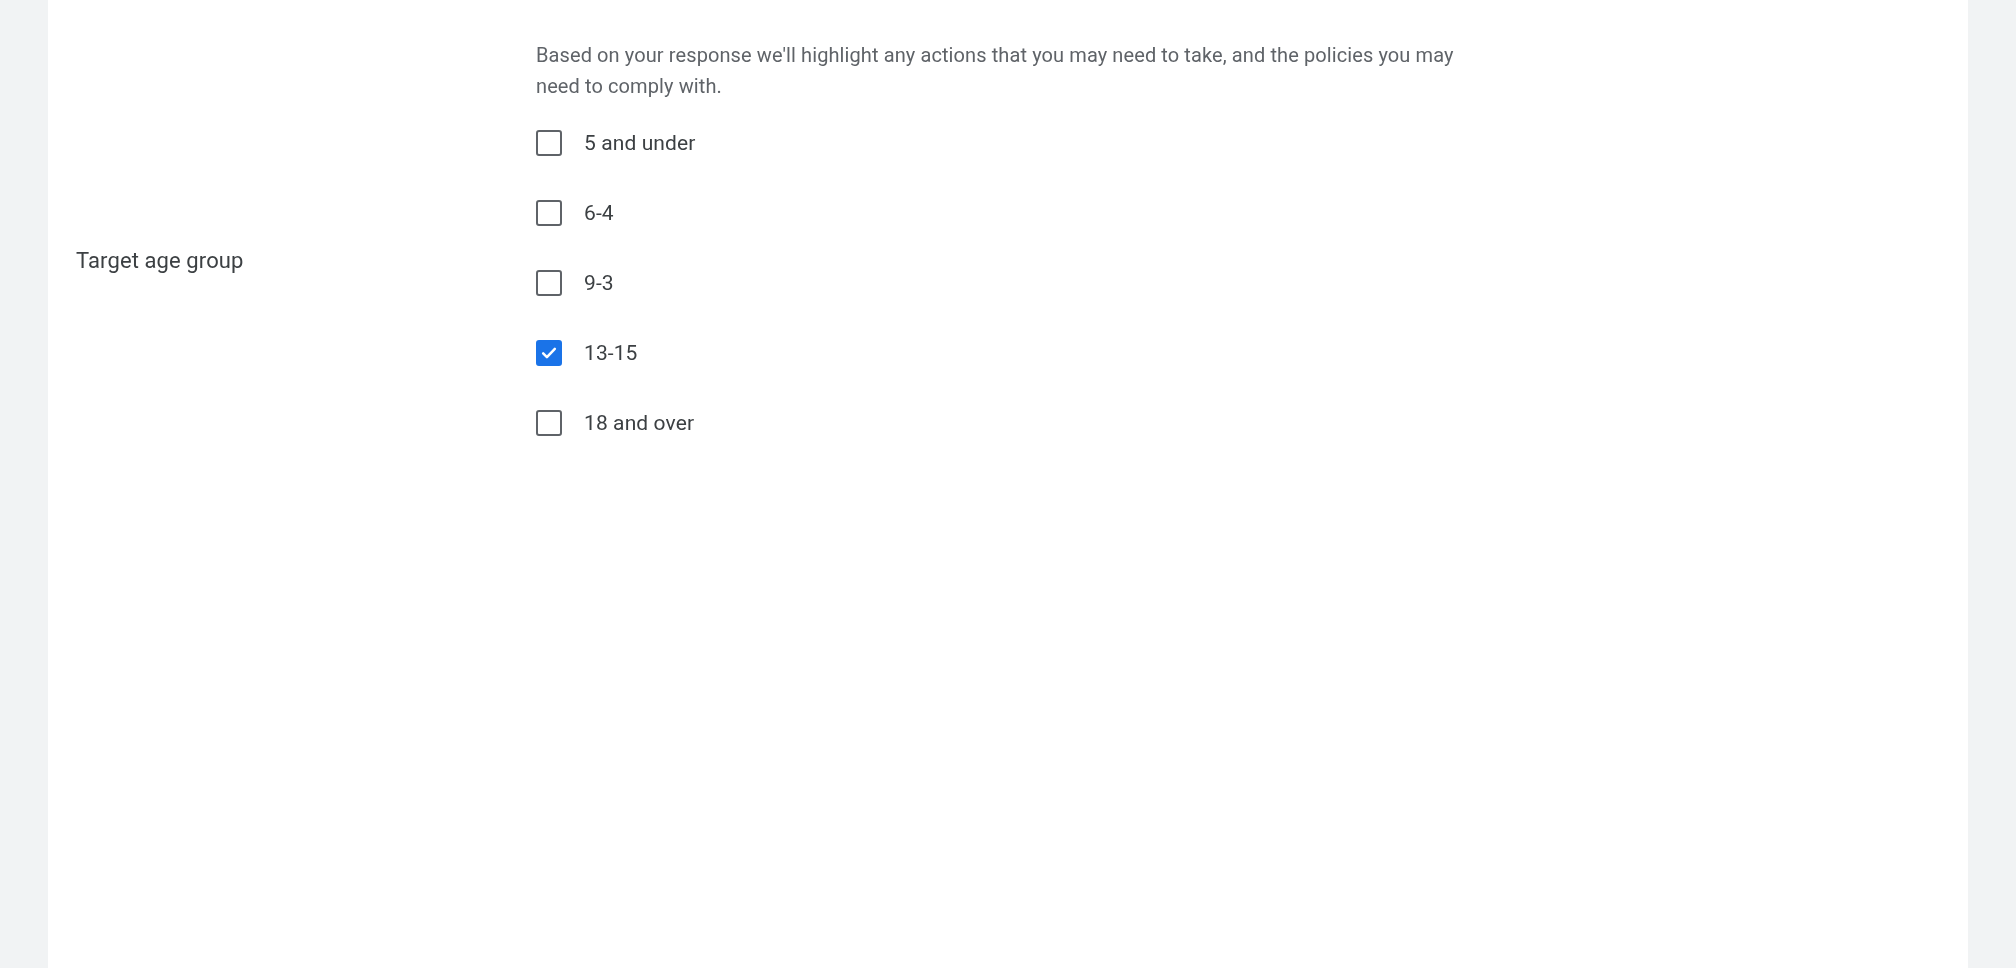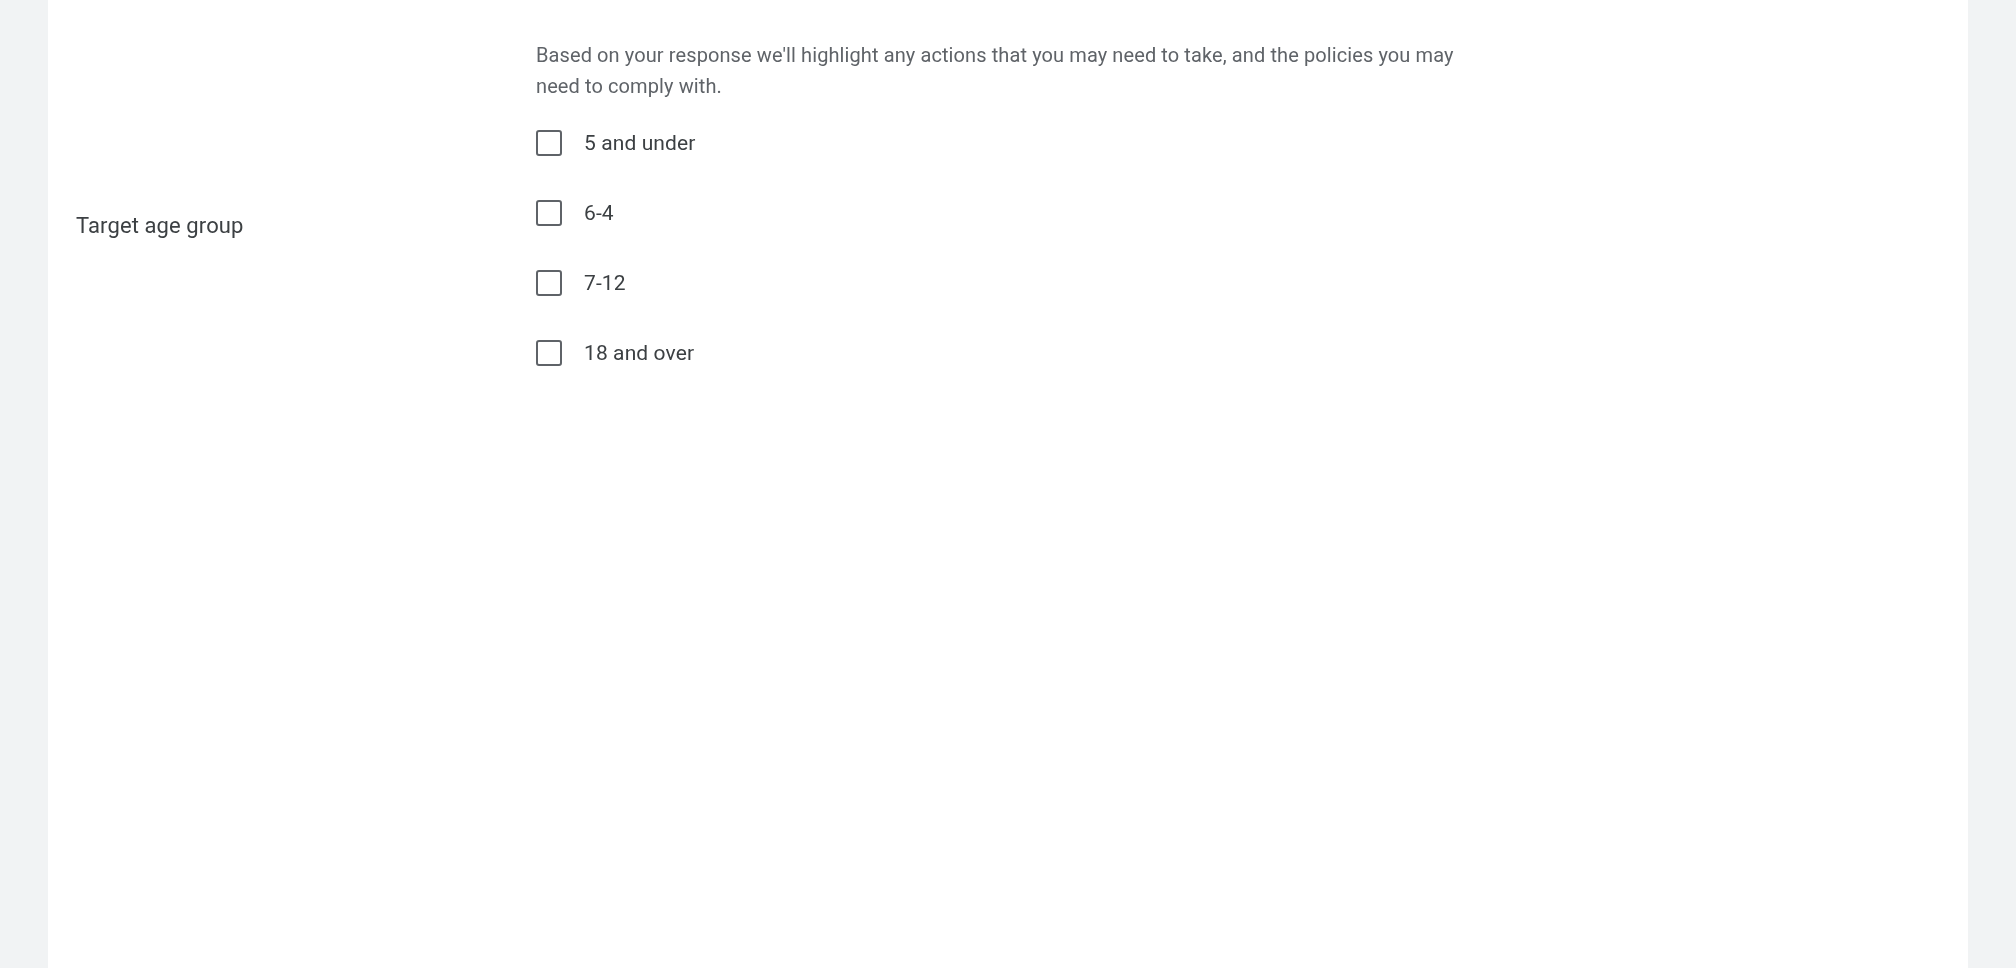--- a/index.html
+++ b/index.html
@@ -115,21 +115,29 @@
         <div class="option">
           <div class="checkbox">
             
           </div>
           <div class="option-label">6-4</div>
         </div>
         <div class="option">
           <div class="checkbox">
             
           </div>
-          <div class="option-label">7-12</div>
+          <div class="option-label">9-3</div>
+        </div>
+        <div class="option">
+          <div class="checkbox checked">
+            <svg viewBox="0 0 24 24" fill="none">
+                <path d="M5 12.5L9.5 17L19 7" stroke="white" stroke-width="3" stroke-linecap="round" stroke-linejoin="round"></path>
+              </svg>
+          </div>
+          <div class="option-label">13-15</div>
         </div>
         <div class="option">
           <div class="checkbox">
             
           </div>
           <div class="option-label">18 and over</div>
         </div>
       </div>
     </div>
   </div>

